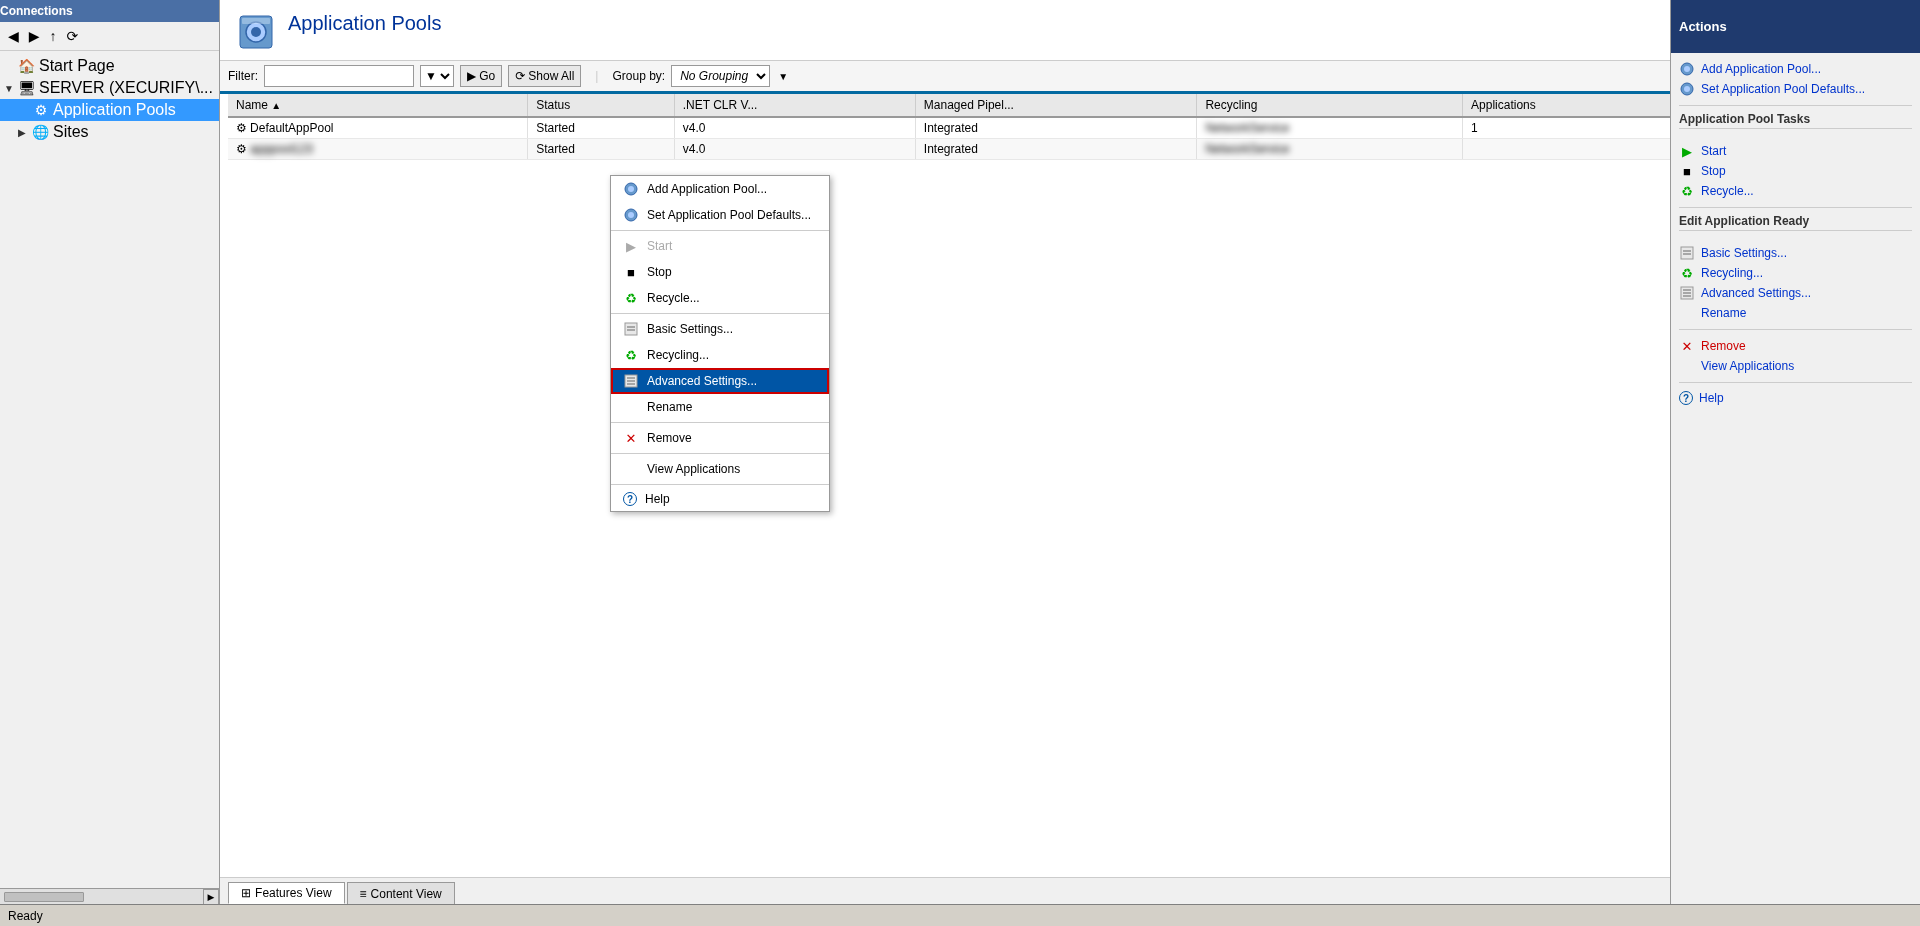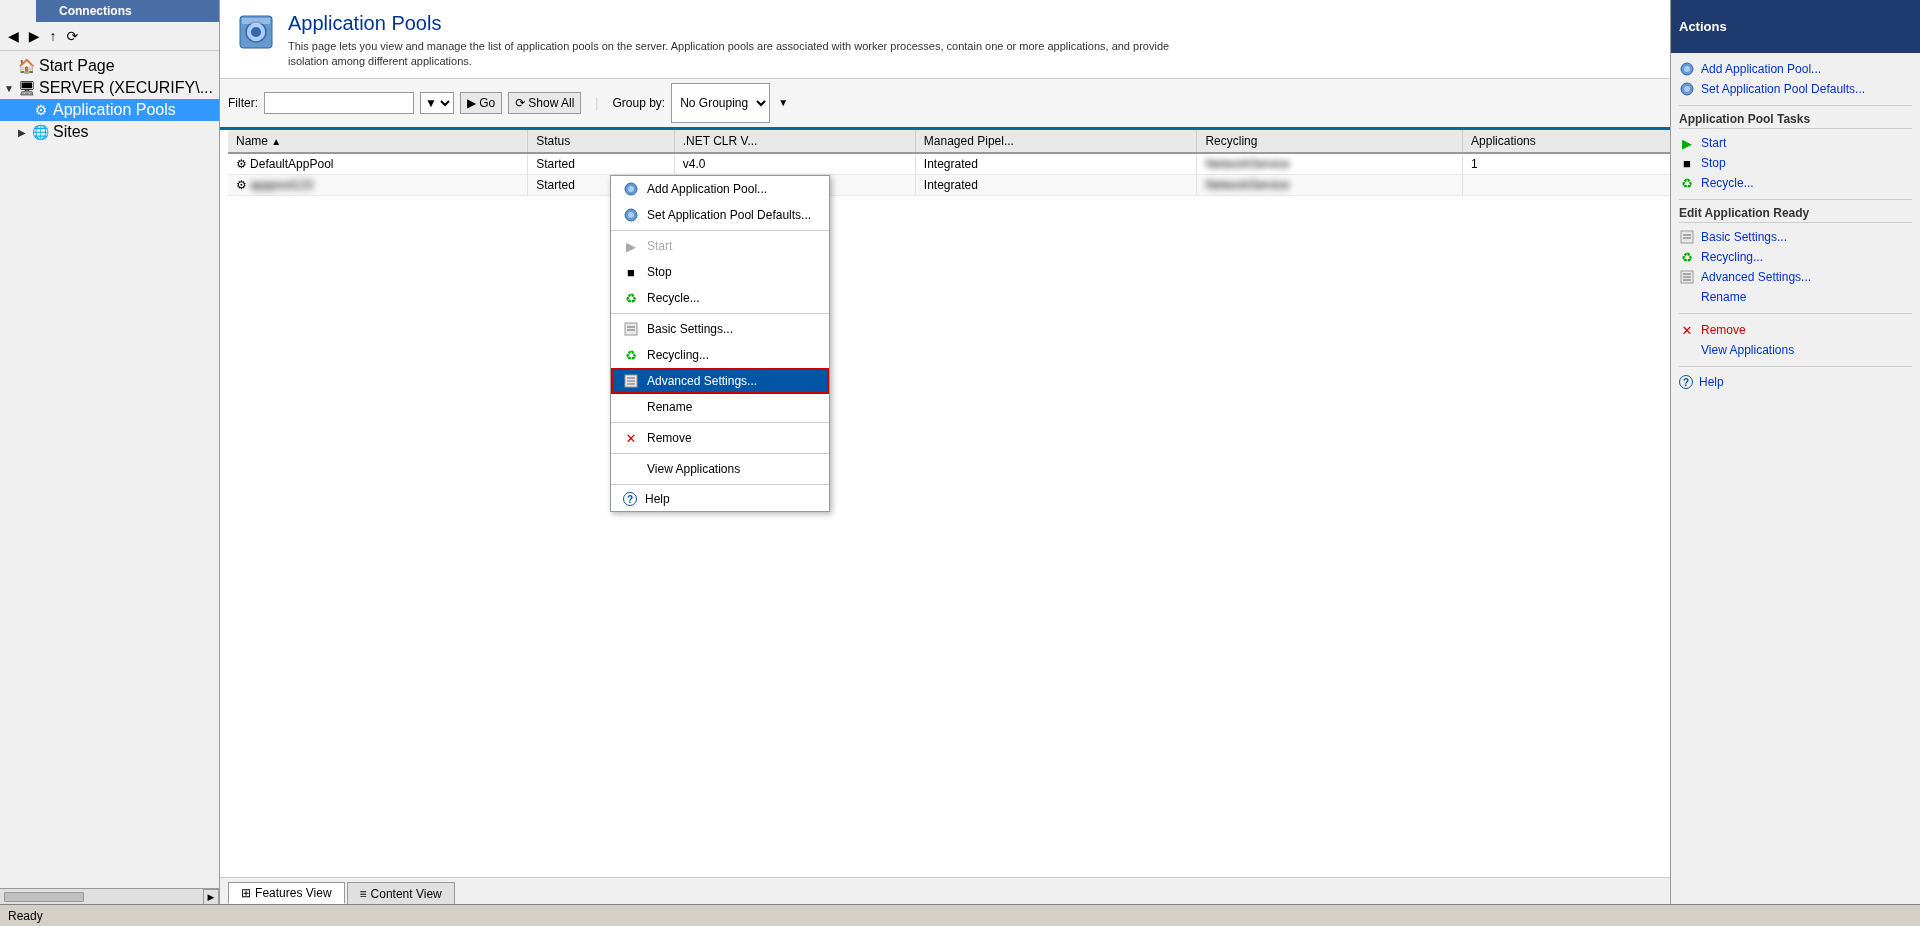--- a/index.html
+++ b/index.html
@@ -2,21 +2,21 @@
 <html><head>
   <meta charset="utf-8">
   <style>
     * { margin: 0; padding: 0; box-sizing: border-box; }
     body { font-family: 'Segoe UI', Tahoma, sans-serif; font-size: 12px; background: #d4d0c8; display: flex; flex-direction: column; height: 926px; overflow: hidden; }
 
     .main-layout { display: flex; flex: 1; overflow: hidden; }
 
     
     .sidebar { width: 220px; background: #f0f0f0; border-right: 1px solid #999; display: flex; flex-direction: column; overflow: hidden; }
-    .sidebar-header { background: #4a6fa5; color: white; padding: 4px 23px; font-weight: bold; font-size: 12px; margin-left: 36px; }
+    .sidebar-header { background: #4a6fa5; color: white; padding: 4px 0; font-weight: bold; font-size: 12px; }
     .sidebar-toolbar { display: flex; gap: 2px; padding: 3px 4px; background: #f0f0f0; border-bottom: 1px solid #ccc; }
     .sidebar-toolbar button { background: transparent; border: 1px solid transparent; padding: 2px 3px; cursor: pointer; font-size: 14px; }
     .sidebar-tree { flex: 1; overflow: auto; padding: 4px 0; }
     .tree-item { display: flex; align-items: center; padding: 2px 4px; cursor: pointer; user-select: none; }
     .tree-item.selected { background: #3399ff; color: white; }
     .tree-item .arrow { width: 14px; font-size: 10px; color: #333; }
     .tree-item .icon { width: 18px; height: 16px; margin-right: 3px; display: flex; align-items: center; justify-content: center; font-size: 14px; }
     .tree-label { font-size: 16px; }
     .indent1 { padding-left: 18px; }
 
@@ -25,42 +25,42 @@
     .content-header { padding: 12px 16px 8px; border-bottom: 1px solid #ccc; display: flex; align-items: flex-start; gap: 12px; }
     .content-header-icon { width: 40px; height: 40px; display: flex; align-items: center; justify-content: center; font-size: 28px; }
     .content-header-text h1 { font-size: 20px; font-weight: normal; color: #003399; margin-bottom: 4px; }
     .content-header-text p { font-size: 11px; color: #333; max-width: 900px; line-height: 1.4; }
     .content-toolbar { padding: 4px 8px; background: #f5f5f5; border-bottom: 3px solid #0369a1; display: flex; align-items: center; gap: 6px; }
     .filter-label { font-size: 12px; }
     .filter-input { height: 22px; border: 1px solid #999; padding: 0 4px; width: 150px; font-size: 12px; }
     .filter-dropdown { height: 22px; border: 1px solid #999; background: white; font-size: 12px; }
     .toolbar-btn { height: 22px; border: 1px solid #999; background: #e8e8e8; padding: 0 6px; font-size: 12px; cursor: pointer; display: flex; align-items: center; gap: 3px; }
     .group-label { font-size: 12px; }
-    .group-dropdown { height: 40px; border: 1px solid #999; background: white; font-size: 12px; padding: 0 4px; }
+    .group-dropdown { height: 22px; border: 1px solid #999; background: white; font-size: 12px; padding: 0 4px; font-style: italic; }
 
     
     .table-container { flex: 1; overflow: auto; }
     table { width: 100%; border-collapse: collapse; margin-left: 8px; }
     table thead tr { background: #e8e8e8; }
     table th { padding: 4px 8px; text-align: left; border-right: 1px solid #ccc; border-bottom: 2px solid #999; font-size: 12px; font-weight: normal; cursor: pointer; white-space: nowrap; }
     table td { padding: 3px 8px; border-right: 1px solid #e0e0e0; border-bottom: 1px solid #e8e8e8; font-size: 12px; }
     table tr:nth-child(even) td { background: #f8f8f8; }
     table tr.selected td { background: #3399ff; color: white; }
     .sort-arrow { font-size: 10px; }
 
     
     .bottom-tabs { display: flex; padding: 4px 8px 0; border-top: 1px solid #ccc; background: #f0f0f0; }
     .bottom-tab { padding: 3px 12px; border: 1px solid #999; border-bottom: none; background: #e0e0e0; margin-right: 2px; font-size: 12px; cursor: pointer; display: flex; align-items: center; gap: 4px; }
     .bottom-tab.active { background: white; border-bottom: 1px solid white; }
 
     
     .actions-panel { width: 250px; background: #f0f0f0; border-left: 1px solid #999; overflow-y: auto; }
     .actions-header { background: #1f3a6e; color: white; padding: 19px 8px; font-weight: bold; font-size: 13px; }
     .actions-section { padding: 6px 8px; }
-    .actions-section-title { font-weight: bold; font-size: 12px; color: #333; margin-bottom: 4px; border-bottom: 1px solid #ccc; padding-bottom: 2px; }
+    .actions-section-title { font-weight: bold; font-size: 12px; color: #333; margin-bottom: 12px; border-bottom: 1px solid #ccc; padding-bottom: 2px; }
     .action-item { display: flex; align-items: center; gap: 6px; padding: 2px 0; cursor: pointer; }
     .action-icon { width: 16px; height: 16px; display: flex; align-items: center; justify-content: center; font-size: 13px; flex-shrink: 0; }
     .action-label { color: #0033cc; font-size: 12px; }
 
     
     .context-menu { position: absolute; background: white; border: 1px solid #999; box-shadow: 2px 2px 6px rgba(0,0,0,0.3); z-index: 100; min-width: 220px; }
     .context-menu-item { display: flex; align-items: center; gap: 8px; padding: 5px 12px; cursor: pointer; font-size: 12px; }
     .context-menu-item.highlighted { background: #0055a5; color: white; outline: 2px solid #cc0000; outline-offset: -2px; }
     .context-menu-item.disabled { color: #aaa; cursor: default; }
     .context-menu-separator { height: 1px; background: #ccc; margin: 2px 0; }
@@ -120,21 +120,20 @@
       <div class="content-header-icon">
         <svg width="40" height="40" viewBox="0 0 40 40">
           <rect x="4" y="4" width="32" height="32" rx="3" fill="#6699cc" stroke="#3366aa" stroke-width="1"></rect>
           <circle cx="20" cy="20" r="10" fill="#aaccff" stroke="#3366aa" stroke-width="1.5"></circle>
           <circle cx="20" cy="20" r="5" fill="#3366aa"></circle>
           <rect x="6" y="6" width="28" height="6" rx="1" fill="#ddeeff" opacity="0.4"></rect>
         </svg>
       </div>
       <div class="content-header-text">
         <h1>Application Pools</h1>
-        <p>This page lets you view and manage the list of application pools on the server. Application pools are associated with worker processes, contain one or more applications, and provide isolation among different applications.</p>
       </div>
     </div>
 
     <div class="content-toolbar">
       <span class="filter-label">Filter:</span>
       <input class="filter-input" type="text" style="">
       <select class="filter-dropdown">
         <option>▼</option>
       </select>
       <button class="toolbar-btn">

